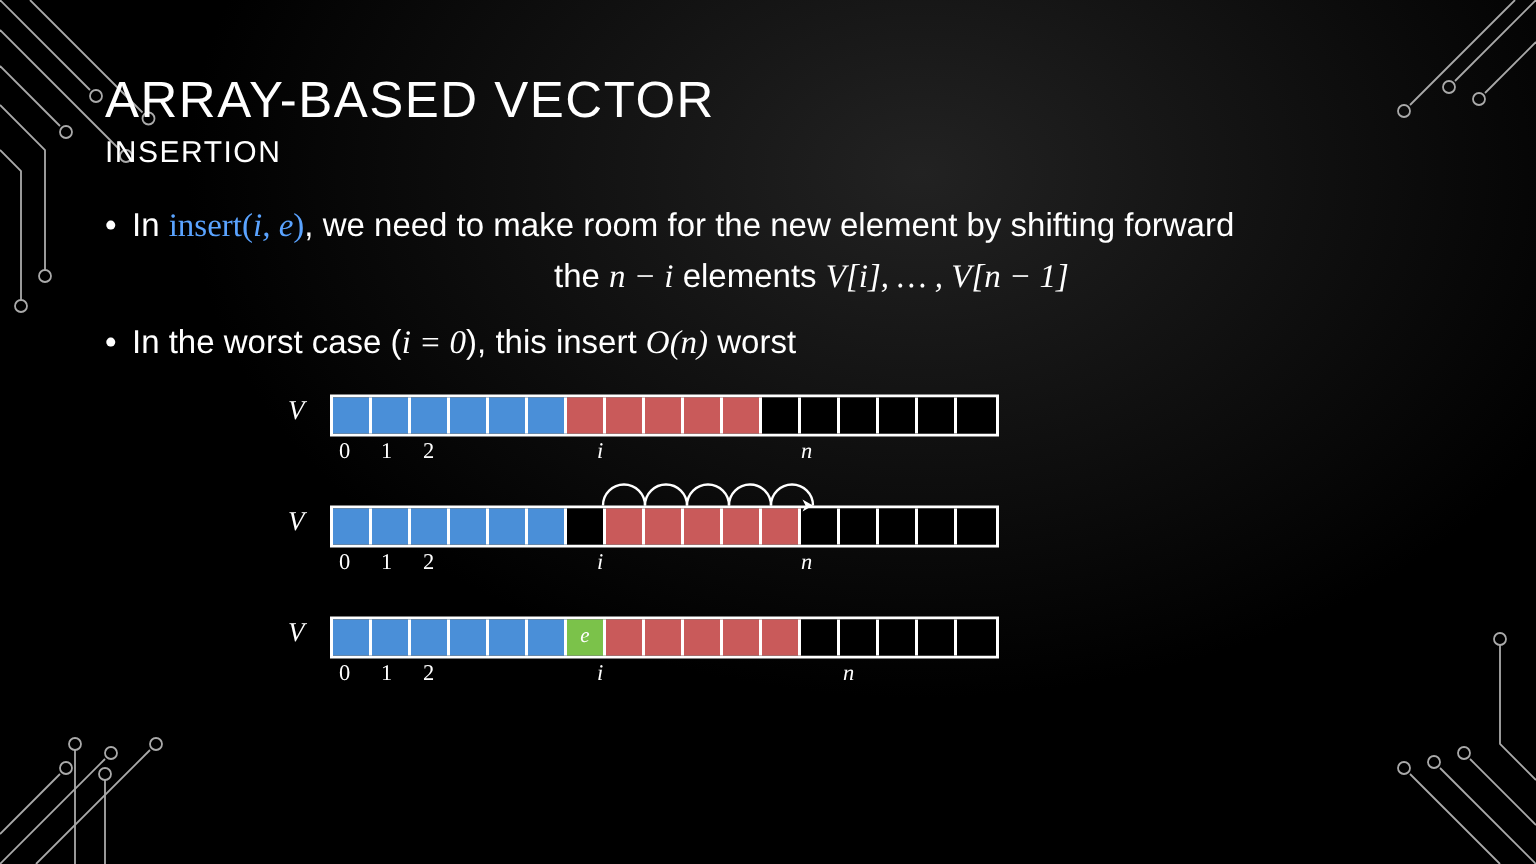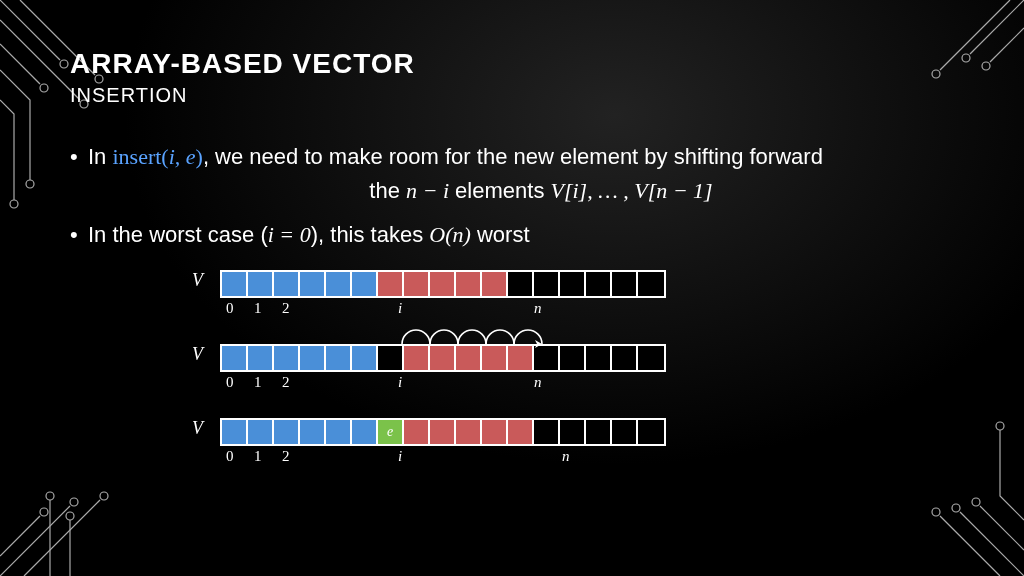--- a/index.html
+++ b/index.html
@@ -1,21 +1,21 @@
 <!DOCTYPE html>
 <html><head>
 <meta charset="utf-8">
 <style>
   * { margin:0; padding:0; box-sizing:border-box; }
   html,body { width:1024px; height:576px; background:#000; color:#fff; font-family:"Segoe UI", "Helvetica Neue", Arial, sans-serif; overflow:hidden; position:relative; }
   body { background: radial-gradient(ellipse 700px 500px at 60% 20%, #222 0%, #000 70%); }
   .decor { position:absolute; top:0; left:0; width:1024px; height:576px; pointer-events:none; }
   .slide { position:relative; padding:48px 70px 0 70px; }
-  h1.title { font-size:28px; letter-spacing:1px; font-weight:700; }
-  h2.sub   { font-size:20px; letter-spacing:1px; font-weight:400; margin-top:4px; margin-bottom:33px; }
+  h1.title { font-size:34px; letter-spacing:1px; font-weight:400; }
+  h2.sub   { font-size:20px; letter-spacing:1px; font-weight:400; margin-top:4px; margin-bottom:19px; }
   ul.bullets { list-style:none; font-size:22px; line-height:1.55; }
   ul.bullets li { position:relative; padding-left:18px; margin-bottom:10px; }
   ul.bullets li::before { content:"•"; position:absolute; left:0; top:0; }
   .math { font-family:"Cambria Math", "Times New Roman", serif; font-style:italic; }
   .mathup { font-family:"Cambria Math", "Times New Roman", serif; font-style:normal; }
   .fn { color:#5aa3ff; }
   .indent { padding-left:40px; display:block;text-align:center; }
 
   .diagrams { margin-top:18px; margin-left:150px; }
   .diagram-row { margin-bottom:28px; position:relative; }
@@ -84,21 +84,21 @@
   <h2 class="sub">INSERTION</h2>
 
   <ul class="bullets">
     <li>
       <span>In </span><span class="fn mathup">insert(</span><span class="fn math">i, e</span><span class="fn mathup">)</span><span>, we need to make room for the new element by shifting forward</span>
       <span class="indent">
         <span>the  </span><span class="math">n − i</span><span> elements </span><span class="math">V[i], … , V[n − 1]</span>
       </span>
     </li>
     <li>
-      <span>In the worst case (</span><span class="math">i = 0</span><span>), this takes </span><span class="math">O(n)</span><span> worst</span>
+      <span>In the worst case (</span><span class="math">i = 0</span><span>), this insert </span><span class="math">O(n)</span><span> worst</span>
     </li>
   </ul>
 
   <div class="diagrams">
 
     <div class="diagram-row">
       <span class="vlabel">V</span>
       <div class="array">
           <div class="cell c-blue"></div>
           <div class="cell c-blue"></div>

